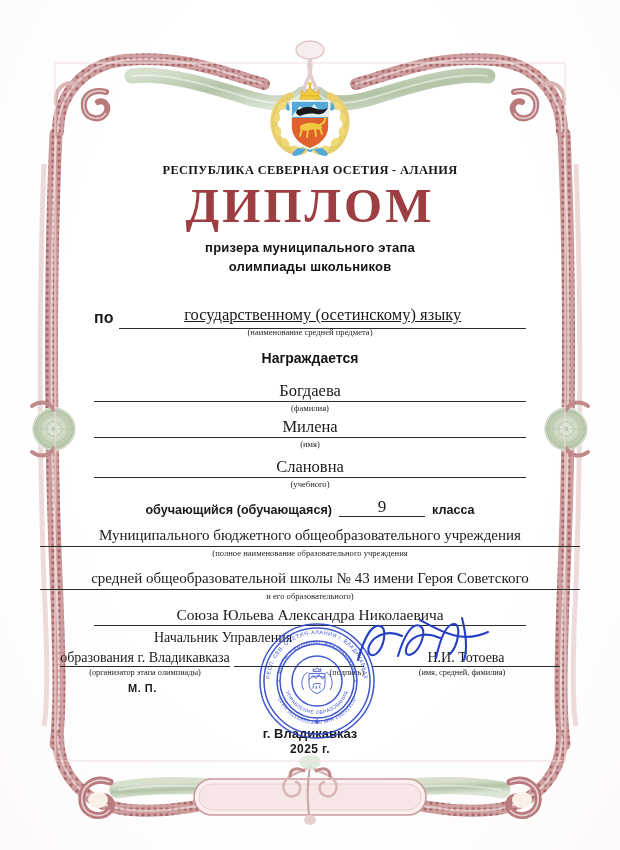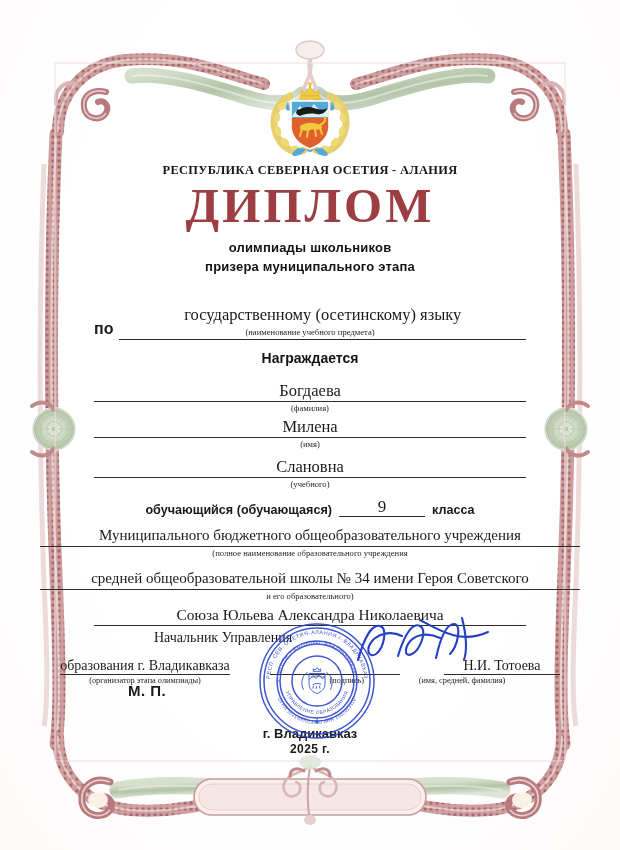--- a/index.html
+++ b/index.html
@@ -123,22 +123,23 @@
     font-size: 16px;
     padding-right: 6px;
     padding-bottom: 2px;
     white-space: nowrap;
   }
   .subject-fill {
     flex: 1;
     border-bottom: 1px solid #2b2b2b;
     text-align: center;
     font-size: 16.5px;
-    padding-bottom: 14px;
+    padding-bottom: 3px;
     white-space: nowrap;
+    text-decoration: underline;
   }
 
   .caption {
     position: absolute;
     font-family: "Liberation Serif", serif;
     font-size: 8.6px;
     text-align: center;
     color: #242428;
     left: 0; right: 0;
   }
@@ -219,22 +220,21 @@
   .sig-title {
     text-align: center;
     font-size: 14px;
     line-height: 16px;
     width: 250px;
     margin-left: 38px;
   }
   .sig-row {
     display: flex;
     align-items: flex-end;
-    margin-top: 11px;
-    gap: 36px;
+    margin-top: 3px;
   }
   .sig-left {
     width: 170px;
     border-bottom: 1px solid #2b2b2b;
     font-size: 14px;
     line-height: 17px;
     padding-bottom: 0px;
     text-align: center;
     white-space: nowrap;
   }
@@ -262,21 +262,21 @@
   .sig-caps .c1 { width: 170px; text-align: center; }
   .sig-caps .c2 { width: 134px; text-align: right; }
   .sig-caps .c3 { flex: 1; text-align: center; }
 
   .mp {
     position: absolute;
     left: 128px;
     top: 682px;
     font-family: "Liberation Sans", sans-serif;
     font-weight: bold;
-    font-size: 15px;
+    font-size: 11px;
     letter-spacing: 0.5px;
   }
 
   
   .serial-row {
     position: absolute;
     left: 122px;
     top: 697px;
     width: 400px;
     display: flex;
@@ -533,29 +533,29 @@
         <path d="M38,47 L36,54 M44,48 L43,55 M51,47 L52,54 M56,46 L58,52" stroke="#f0c93f" stroke-width="2" stroke-linecap="round"></path>
         <path d="M56,43 C60,41 62,38 61,35" stroke="#f0c93f" stroke-width="2" fill="none" stroke-linecap="round"></path>
       </g>
     </svg>
 
     <div class="republic-line">РЕСПУБЛИКА СЕВЕРНАЯ ОСЕТИЯ - АЛАНИЯ</div>
 
     <div class="diploma-title">ДИПЛОМ</div>
 
     <div class="subtitle">
+      <div>призера муниципального этапа</div>
       <div>олимпиады школьников</div>
-      <div>призера муниципального этапа</div>
     </div>
 
     <div class="subject-row">
       <span class="subject-label">по</span>
       <span class="subject-fill">государственному (осетинскому) языку</span>
     </div>
-    <div class="caption" style="top:327px;">(наименование учебного предмета)</div>
+    <div class="caption" style="top:327px;">(наименование средней предмета)</div>
 
     <div class="award-word">Награждается</div>
 
     <div class="ruled" style="top:381px;">Богдаева</div>
     <div class="caption" style="top:403px;">(фамилия)</div>
 
     <div class="ruled" style="top:417px;">Милена</div>
     <div class="caption" style="top:439px;">(имя)</div>
 
     <div class="ruled" style="top:457px;">Слановна</div>
@@ -563,21 +563,21 @@
 
     <div class="class-row">
       <span>обучающийся (обучающаяся)</span>
       <span class="class-blank">9</span>
       <span>класса</span>
     </div>
 
     <div class="school-line" style="top:526px;">Муниципального бюджетного общеобразовательного учреждения</div>
     <div class="caption" style="top:548px;">(полное наименование образовательного учреждения</div>
 
-    <div class="school-line" style="top:569px;">средней общеобразовательной школы № 34 имени Героя Советского</div>
+    <div class="school-line" style="top:569px;">средней общеобразовательной школы № 43 имени Героя Советского</div>
     <div class="caption" style="top:591px;">и его образовательного)</div>
 
     <div class="school-line narrow" style="top:605px;">Союза Юльева Александра Николаевича</div>
 
     <div class="sig-block">
       <div class="sig-title">Начальник Управления</div>
       <div class="sig-row">
         <div class="sig-left">образования  г. Владикавказа</div>
         <div class="sig-mid"></div>
         <div class="sig-right">Н.И. Тотоева</div>

